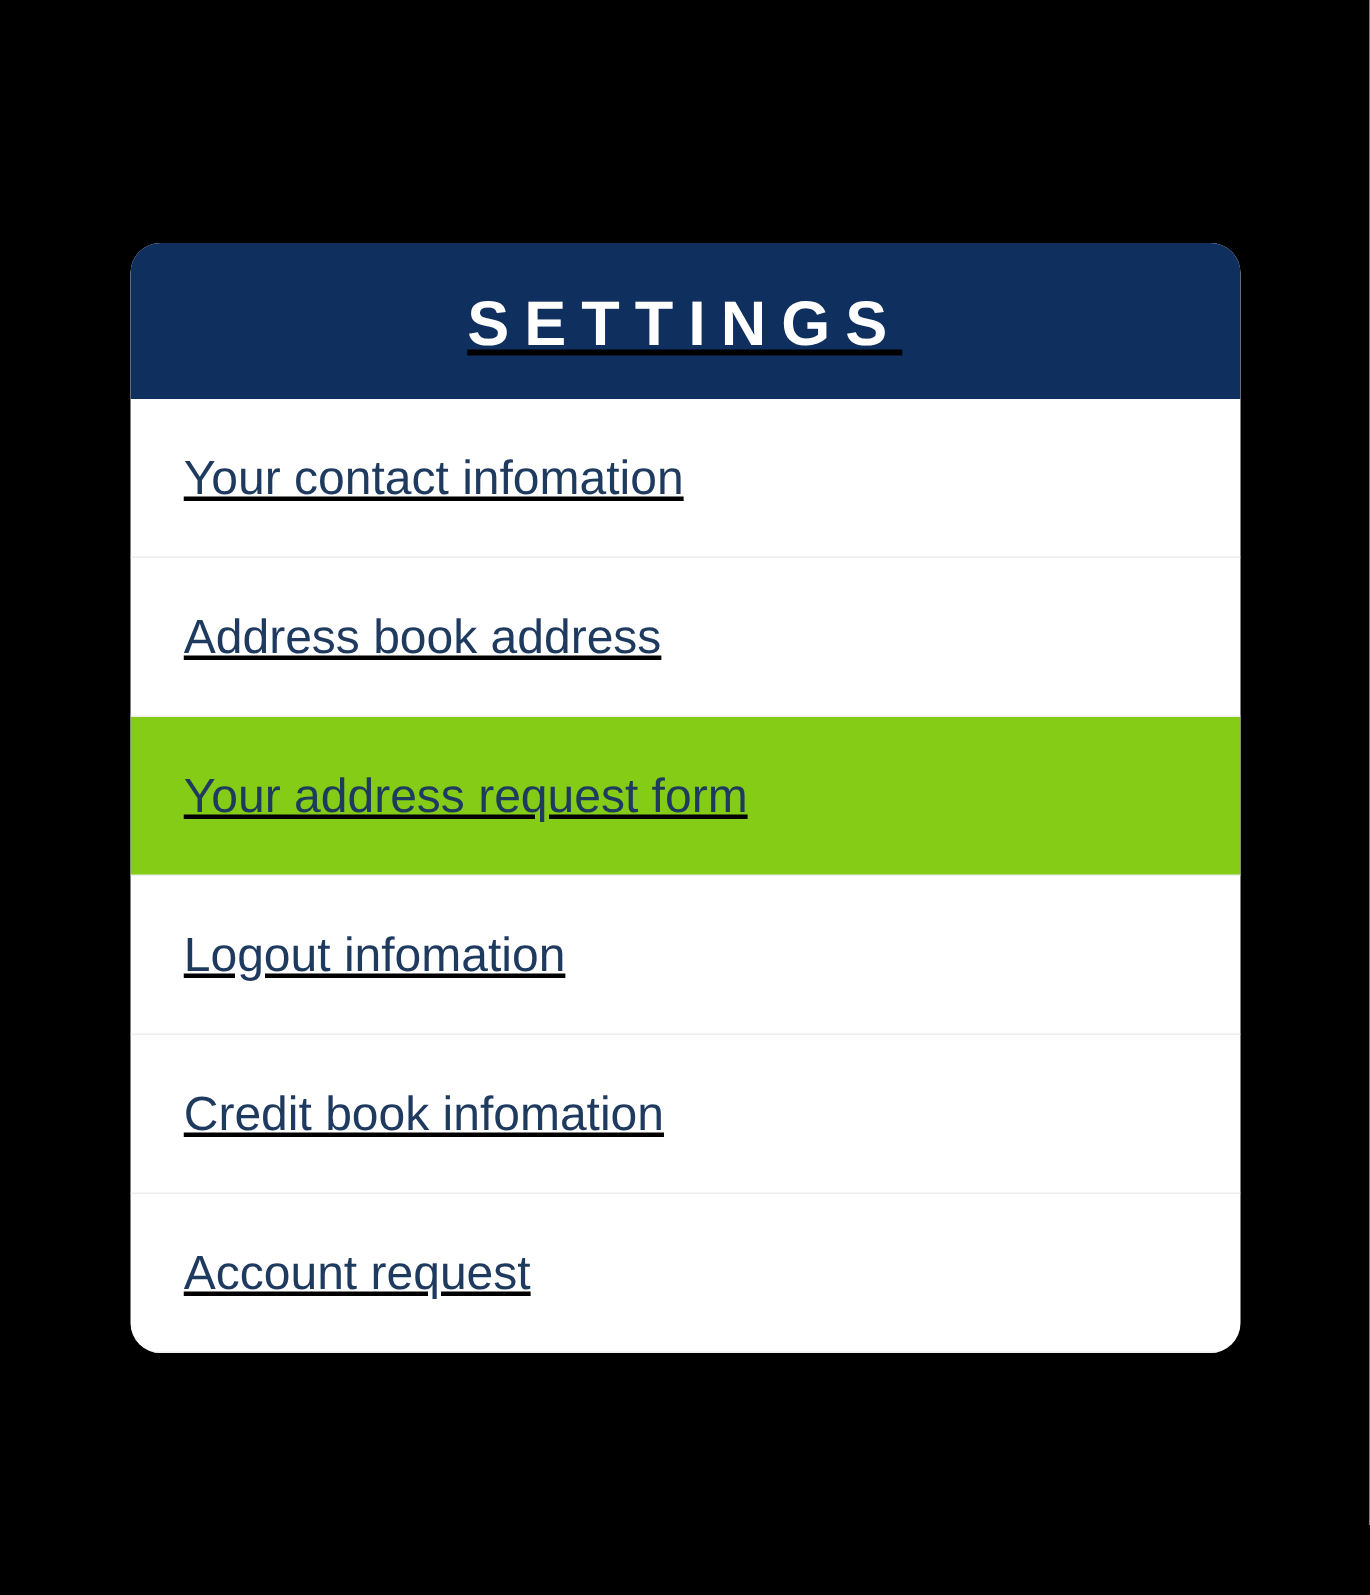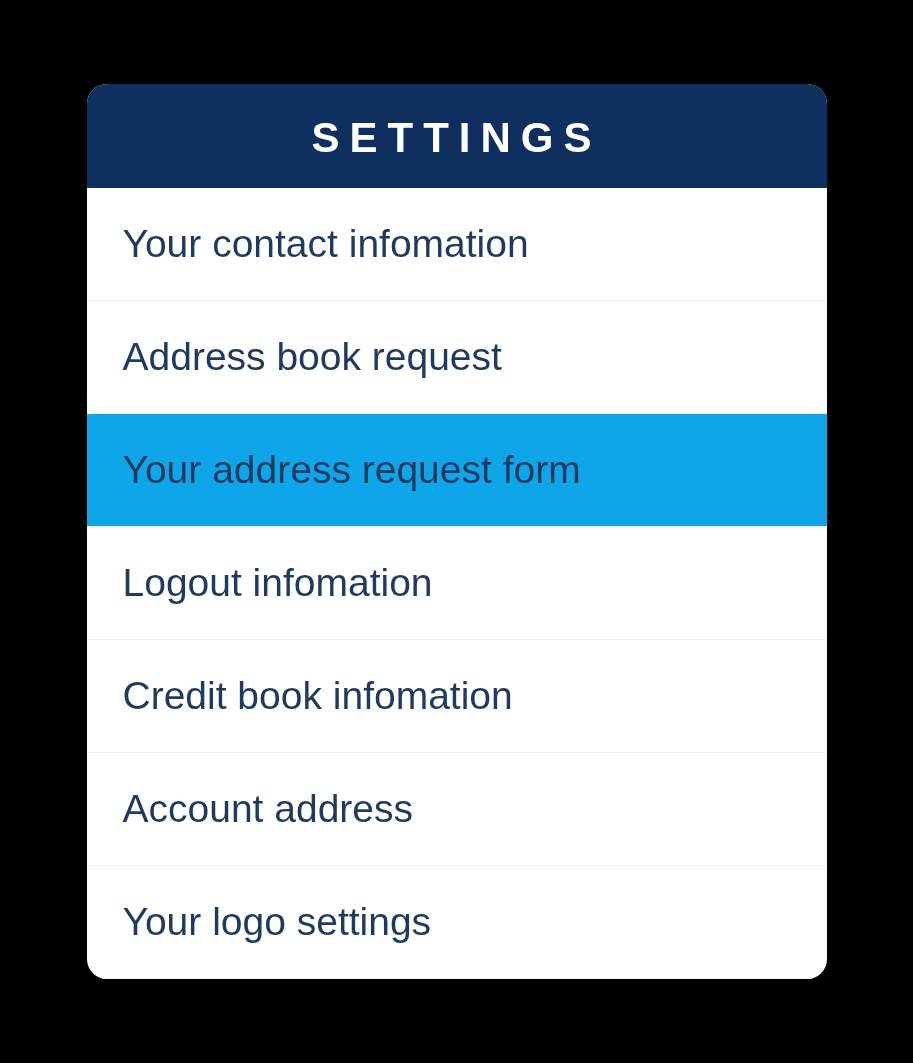--- a/index.html
+++ b/index.html
@@ -17,80 +17,78 @@
       justify-content: center;
       font-family: -apple-system, BlinkMacSystemFont, 'Segoe UI', Helvetica, Arial, sans-serif;
     }
     
     .settings-panel {
       width: 740px;
       background-color: #ffffff;
       border-radius: 20px;
       overflow: hidden;
       box-shadow: 0 4px 20px rgba(0,0,0,0.3);
+      text-decoration: underline;
     }
     
     .header {
       background-color: #0f2f5f;
       color: #ffffff;
       text-align: center;
       padding: 30px 20px 26px 20px;
       font-size: 42px;
       font-weight: 700;
       letter-spacing: 10px;
       text-transform: uppercase;
     }
     
     .menu-item {
       padding: 34px 36px;
-      font-size: 39px;
+      font-size: 32px;
       color: #1f3a5f;
       border-bottom: 1px solid #eeeeee;
       cursor: pointer;
       font-weight: 400;
     }
     
     .menu-item.selected {
-      background-color: #0ea5e9;
+      background-color: #84cc16;
     }
     
     .menu-item.logout {
       font-weight: 700;
       border-bottom: none;
     }
   </style>
 </head>
 <body>
 
 <div class="settings-panel">
   <div class="header">
     <span>SETTINGS</span>
   </div>
 
   <div class="menu-item">
     <span>Your contact infomation</span>
   </div>
 
   <div class="menu-item">
-    <span>Address book request</span>
+    <span>Address book address</span>
   </div>
 
   <div class="menu-item selected">
     <span>Your address request form</span>
   </div>
 
   <div class="menu-item">
     <span>Logout infomation</span>
   </div>
 
   <div class="menu-item">
     <span>Credit book infomation</span>
   </div>
 
   <div class="menu-item">
-    <span>Account address</span>
+    <span>Account request</span>
   </div>
 
-  <div class="menu-item">
-    <span>Your logo settings</span>
-  </div>
 
 </div>
 
 </body></html>

